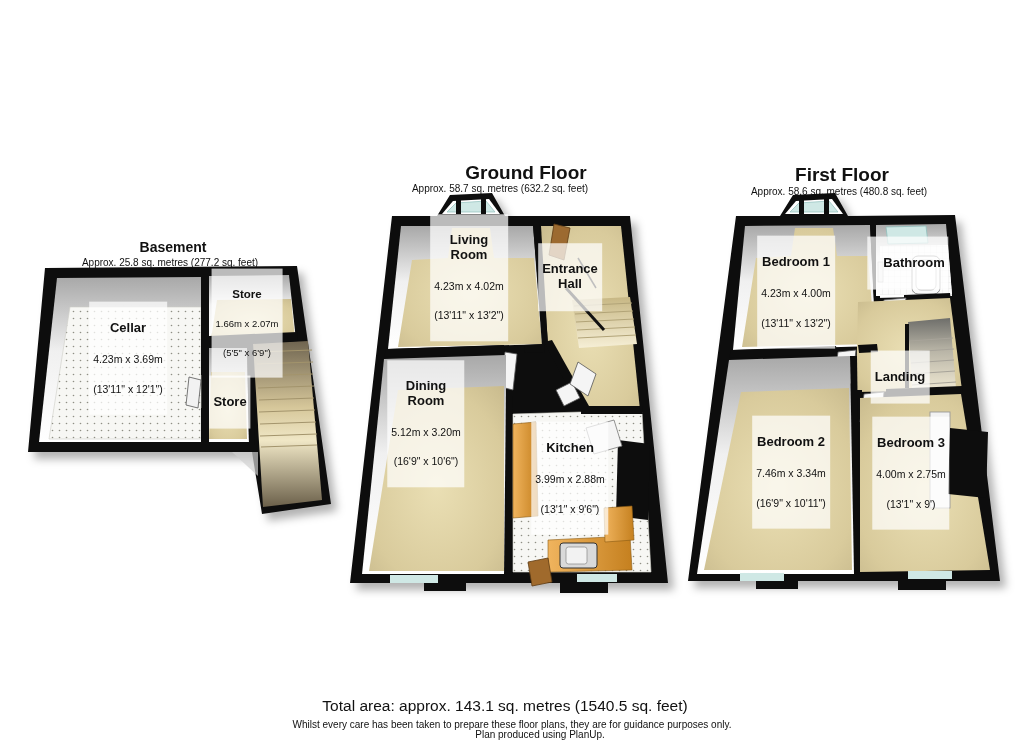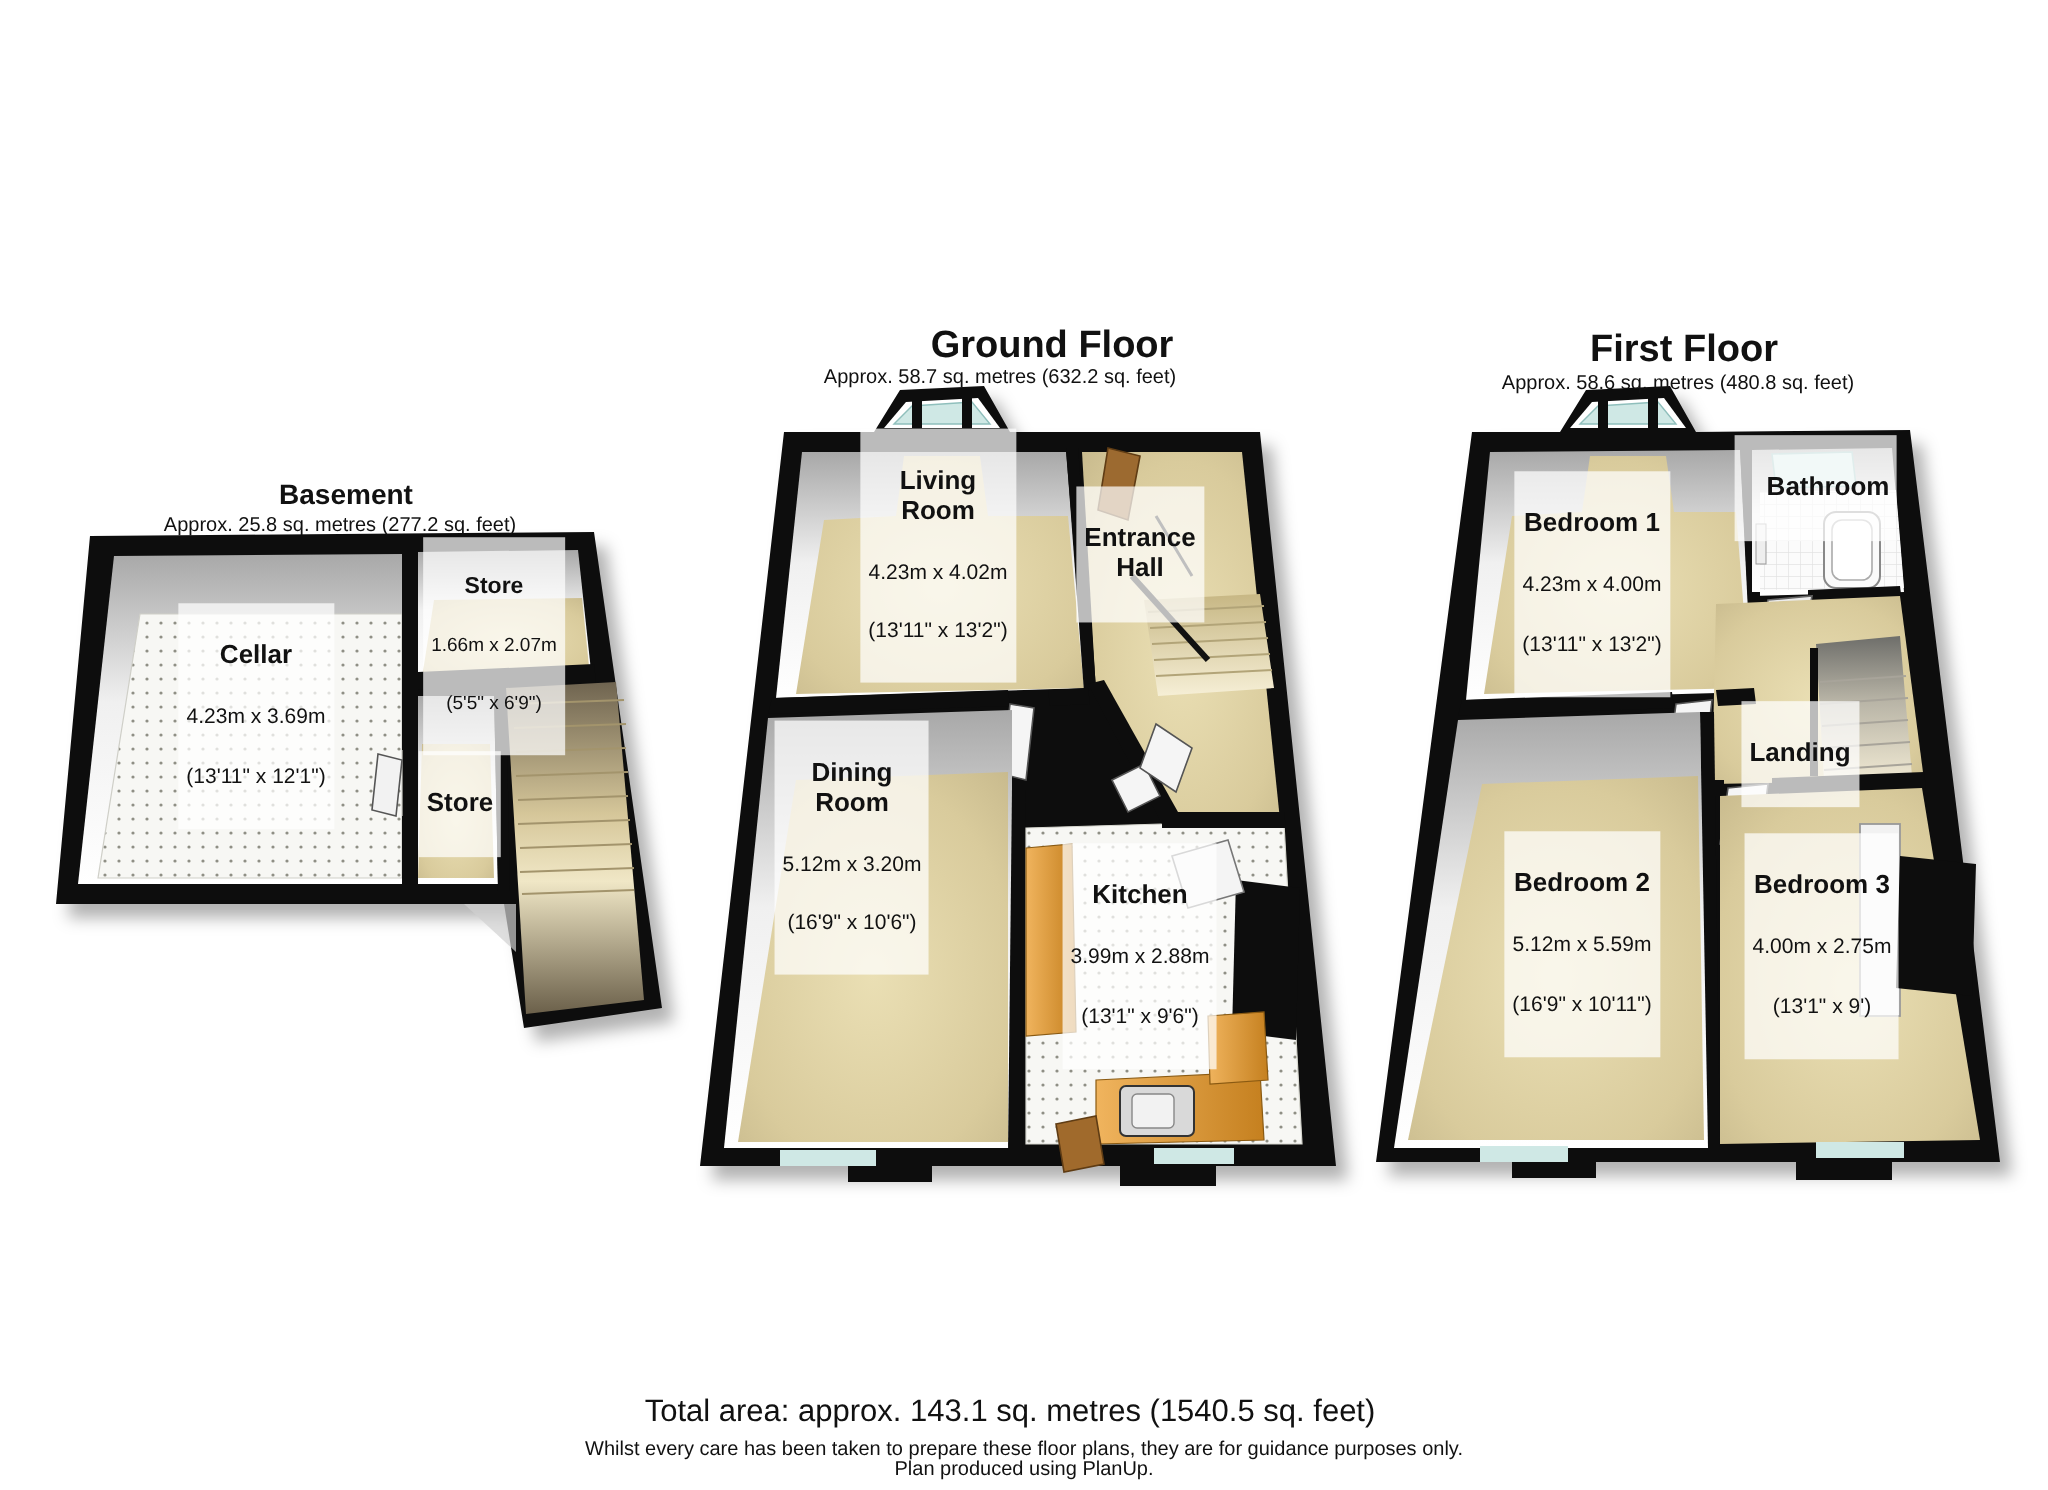--- a/index.html
+++ b/index.html
@@ -253,32 +253,32 @@
 </div>
 
 <div class="lbl floor-title" style="left:842px;top:175px;">First Floor</div>
 <div class="lbl floor-area" style="left:839px;top:192px;">Approx. 58.6 sq. metres (480.8 sq. feet)</div>
 
 <div class="lbl room-lbl" style="left:796px;top:292px;">
   <span class="room-name">Bedroom 1</span>
   <span class="room-dims">4.23m x 4.00m</span>
   <span class="room-dims">(13'11" x 13'2")</span>
 </div>
-<div class="lbl room-lbl" style="left:908px;top:244px;padding-left:16px;">
+<div class="lbl room-lbl" style="left:908px;top:263px;padding-left:16px;">
   <span class="room-name">Bathroom</span>
 </div>
 <div class="lbl room-lbl" style="left:900px;top:377px;">
   <span class="room-name">Landing</span>
 </div>
 <div class="lbl room-lbl" style="left:791px;top:472px;">
   <span class="room-name">Bedroom 2</span>
-  <span class="room-dims">5.12m x 5.59m</span>
+  <span class="room-dims">7.46m x 3.34m</span>
   <span class="room-dims">(16'9" x 10'11")</span>
 </div>
 <div class="lbl room-lbl" style="left:911px;top:473px;">
   <span class="room-name">Bedroom 3</span>
   <span class="room-dims">4.00m x 2.75m</span>
   <span class="room-dims">(13'1" x 9')</span>
 </div>
 
 <div class="lbl total-area" style="left:505px;top:706px;">Total area: approx. 143.1 sq. metres (1540.5 sq. feet)</div>
 <div class="lbl fine-print" style="left:512px;top:725px;">Whilst every care has been taken to prepare these floor plans, they are for guidance purposes only.</div>
-<div class="lbl fine-print" style="left:512px;top:735px;">Plan produced using PlanUp.</div>
+<div class="lbl fine-print" style="left:540px;top:735px;">Plan produced using PlanUp.</div>
 
 </body></html>

